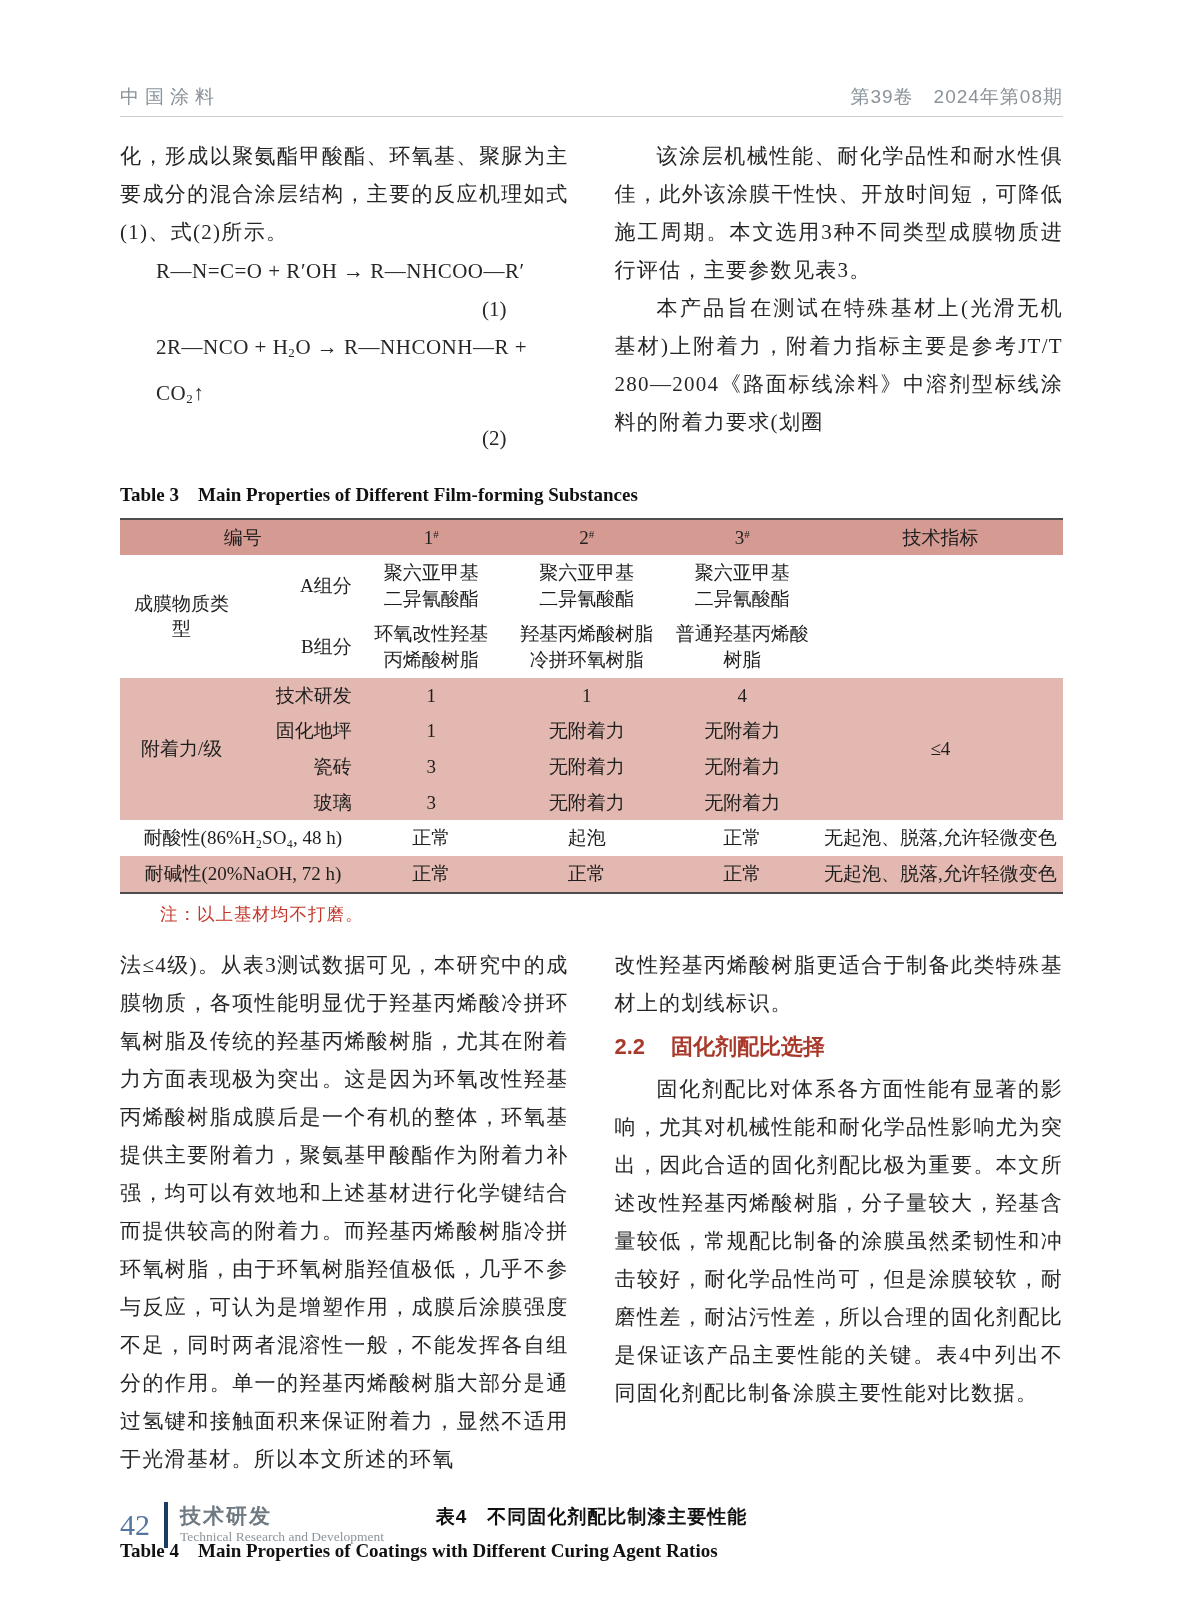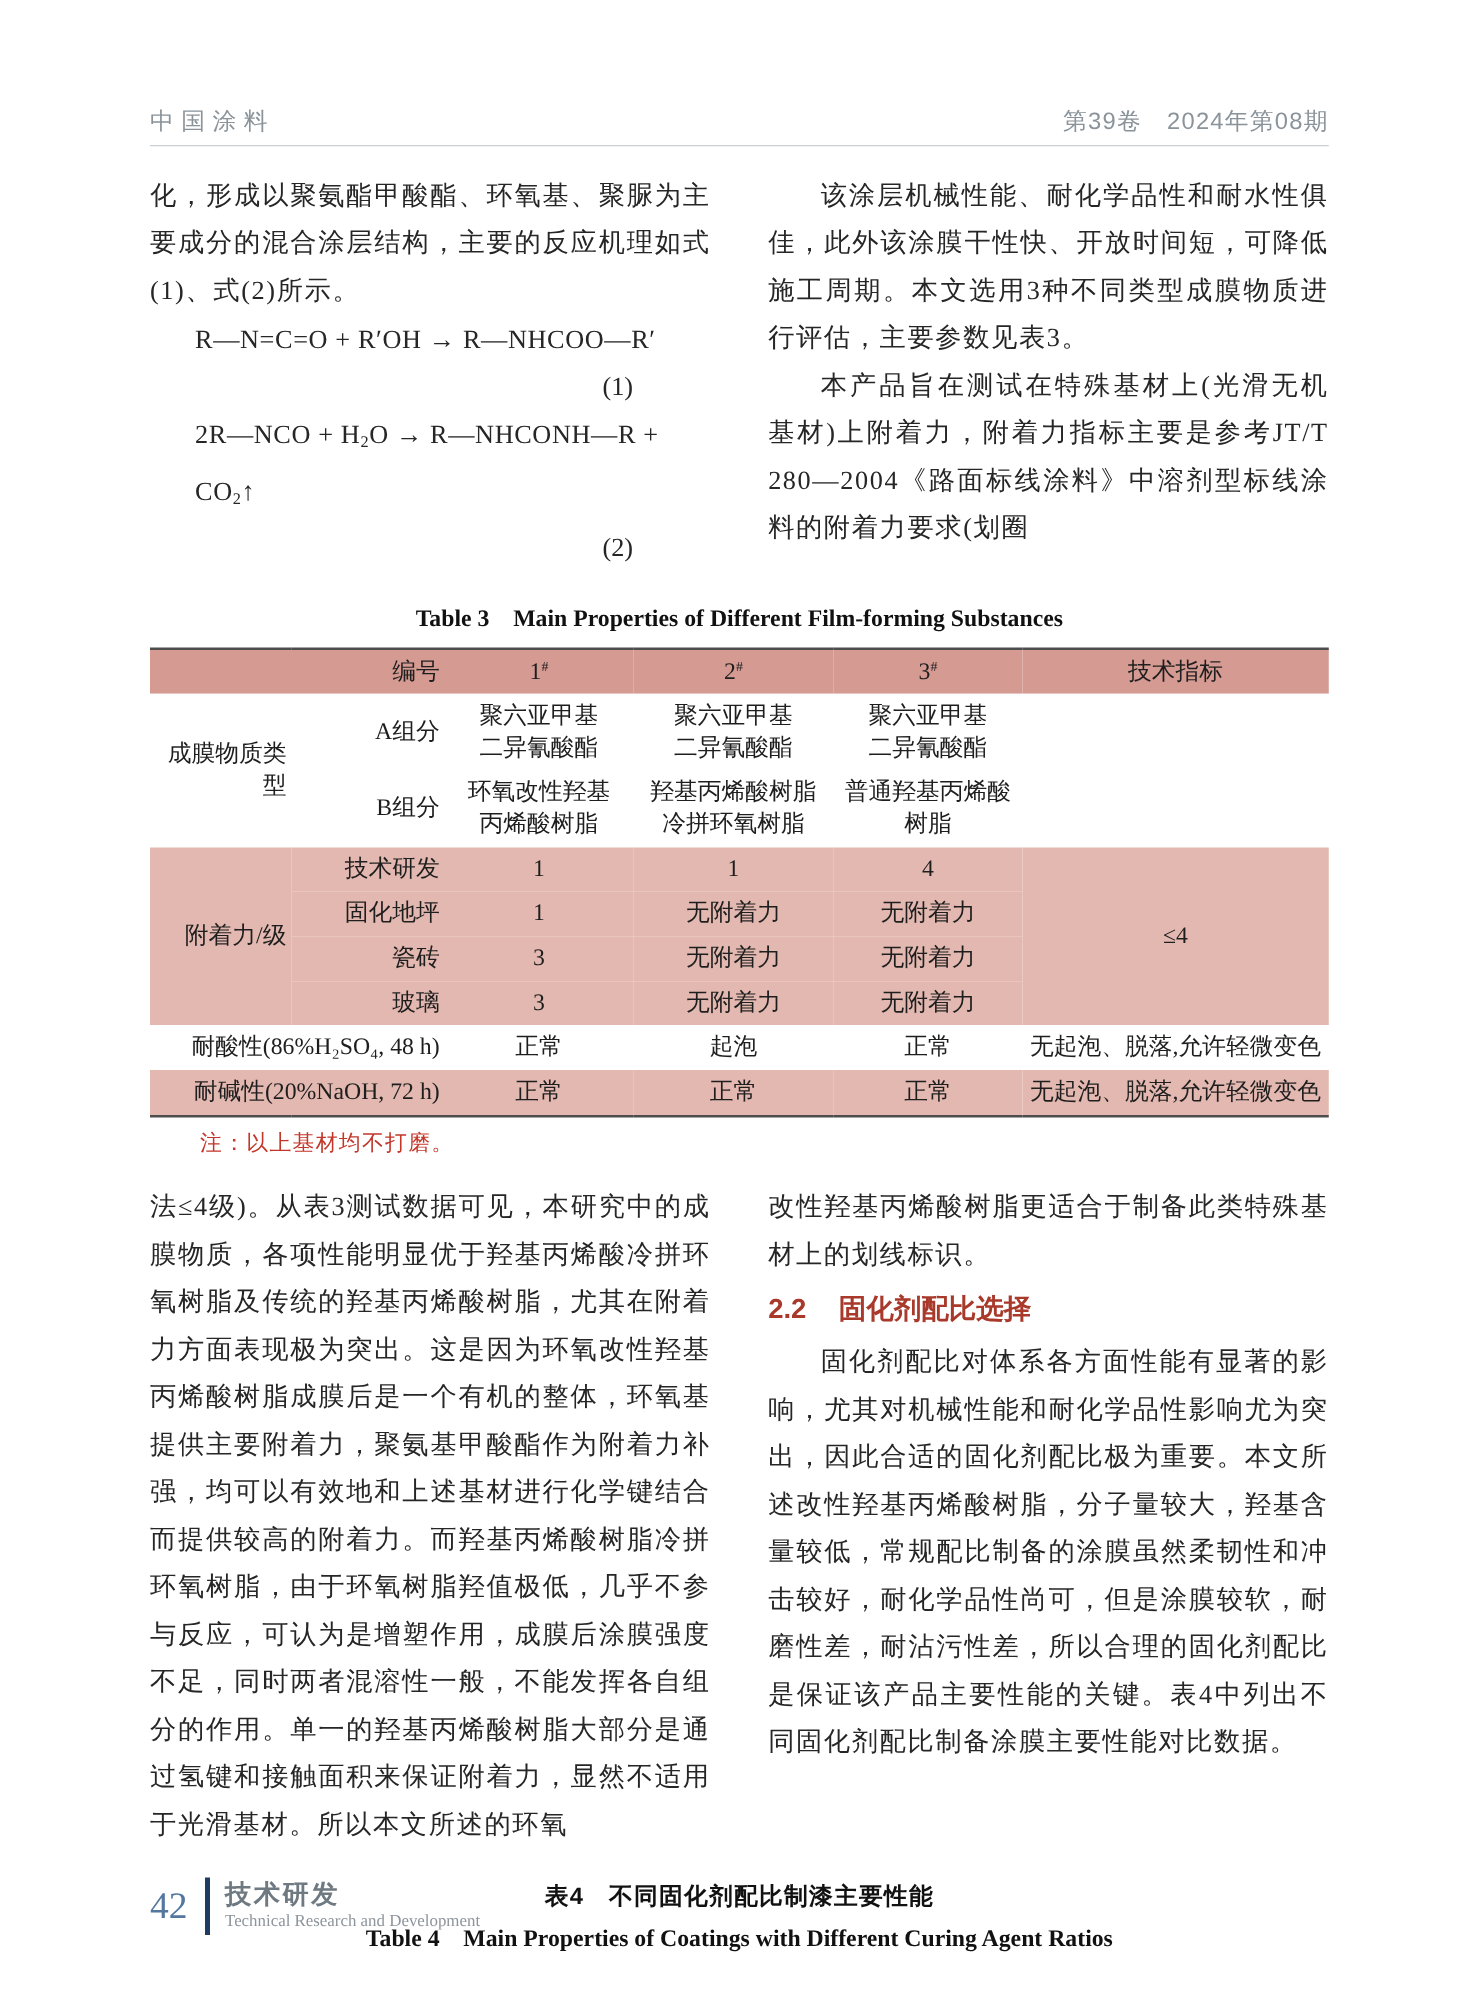--- a/index.html
+++ b/index.html
@@ -41,33 +41,33 @@
   }
   .sec-heading .num{margin-right:26px;}
 
   
   .table-block{margin-top:26px;}
   .tbl-caption-zh{
     text-align:center;font-family:"Liberation Sans","DejaVu Sans",sans-serif;
     font-weight:bold;font-size:19px;color:#111;letter-spacing:1px;margin-bottom:8px;
   }
   .tbl-caption-en{
-    text-align:center;font-family:"Liberation Serif","DejaVu Serif",serif;
+    text-align:left;font-family:"Liberation Serif","DejaVu Serif",serif;
     font-weight:bold;font-size:19px;color:#111;margin-bottom:10px;
   }
   table.paper-table{
     width:100%;border-collapse:collapse;table-layout:fixed;
     border-top:2px solid #4d4d4d;border-bottom:2px solid #4d4d4d;
     font-size:19px;color:#1e1e1e;
   }
   table.paper-table th,table.paper-table td{
     padding:5px 4px;text-align:center;vertical-align:middle;
     font-weight:normal;line-height:1.35;
   }
-  table.paper-table .t-label{text-align:right;padding-left:14px;}
+  table.paper-table .t-label{text-align:center;padding-left:14px;}
   table.paper-table .t-sub{text-align:right;padding-left:10px;}
   tr.head-row{background:#d59a92;height:36px;}
   tr.pink{background:#e3b8b0;}
   tr.white{background:#ffffff;}
   td.pre{white-space:pre-line;}
   .tbl-note{
     color:#c2372a;font-size:17.5px;margin-top:8px;padding-left:40px;
     letter-spacing:1px;font-family:"Liberation Serif","DejaVu Serif",serif;
   }
 

